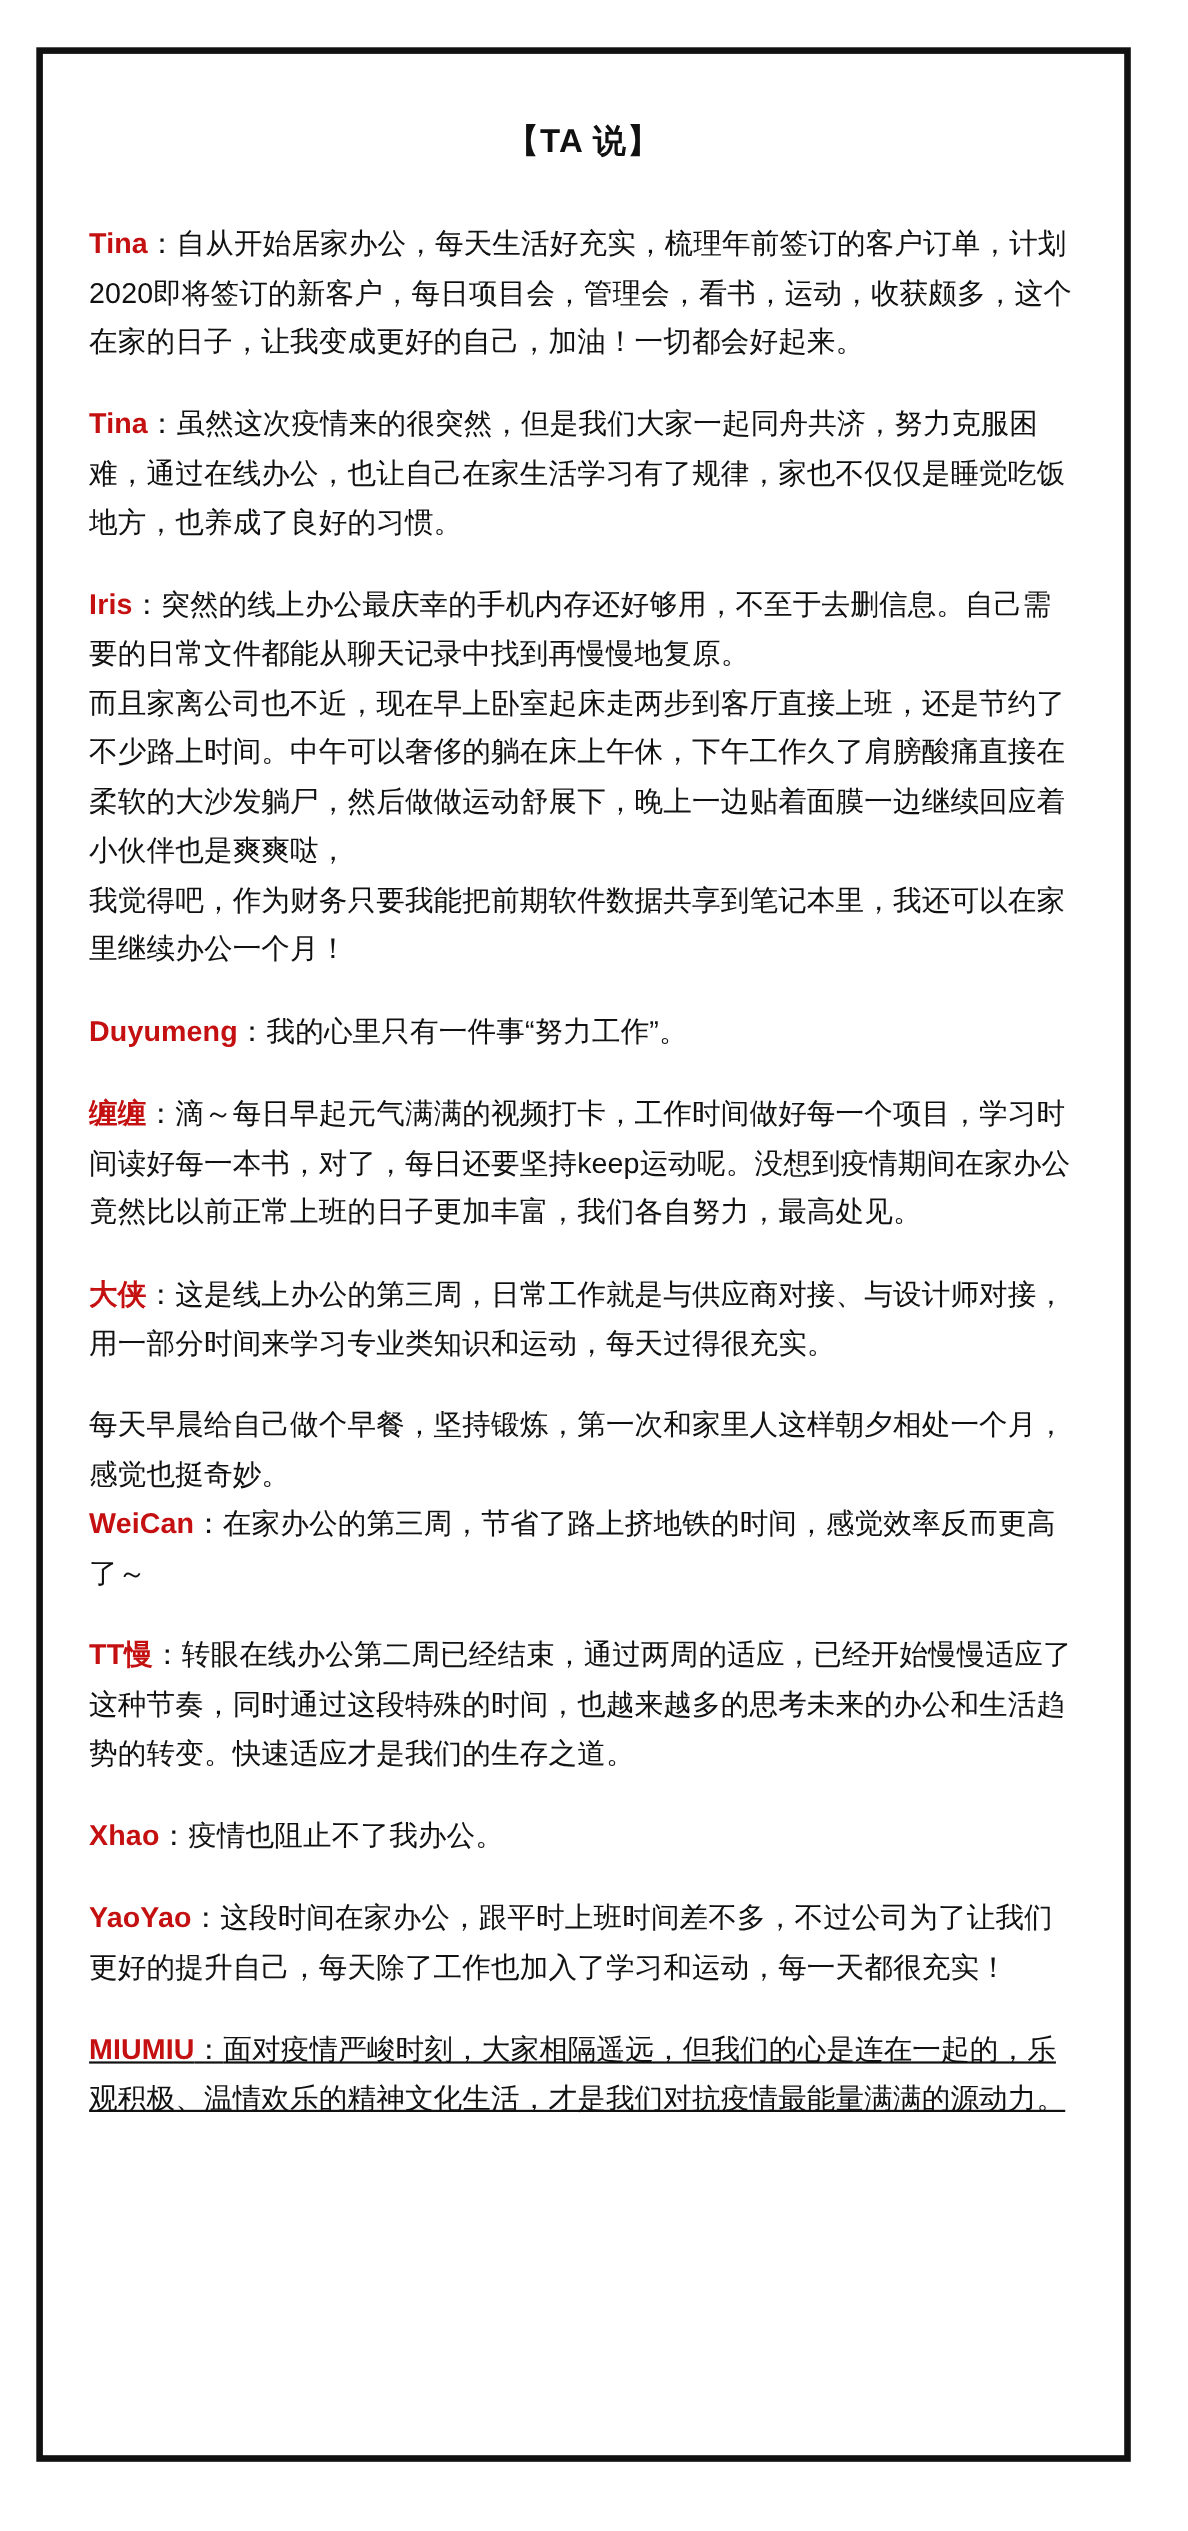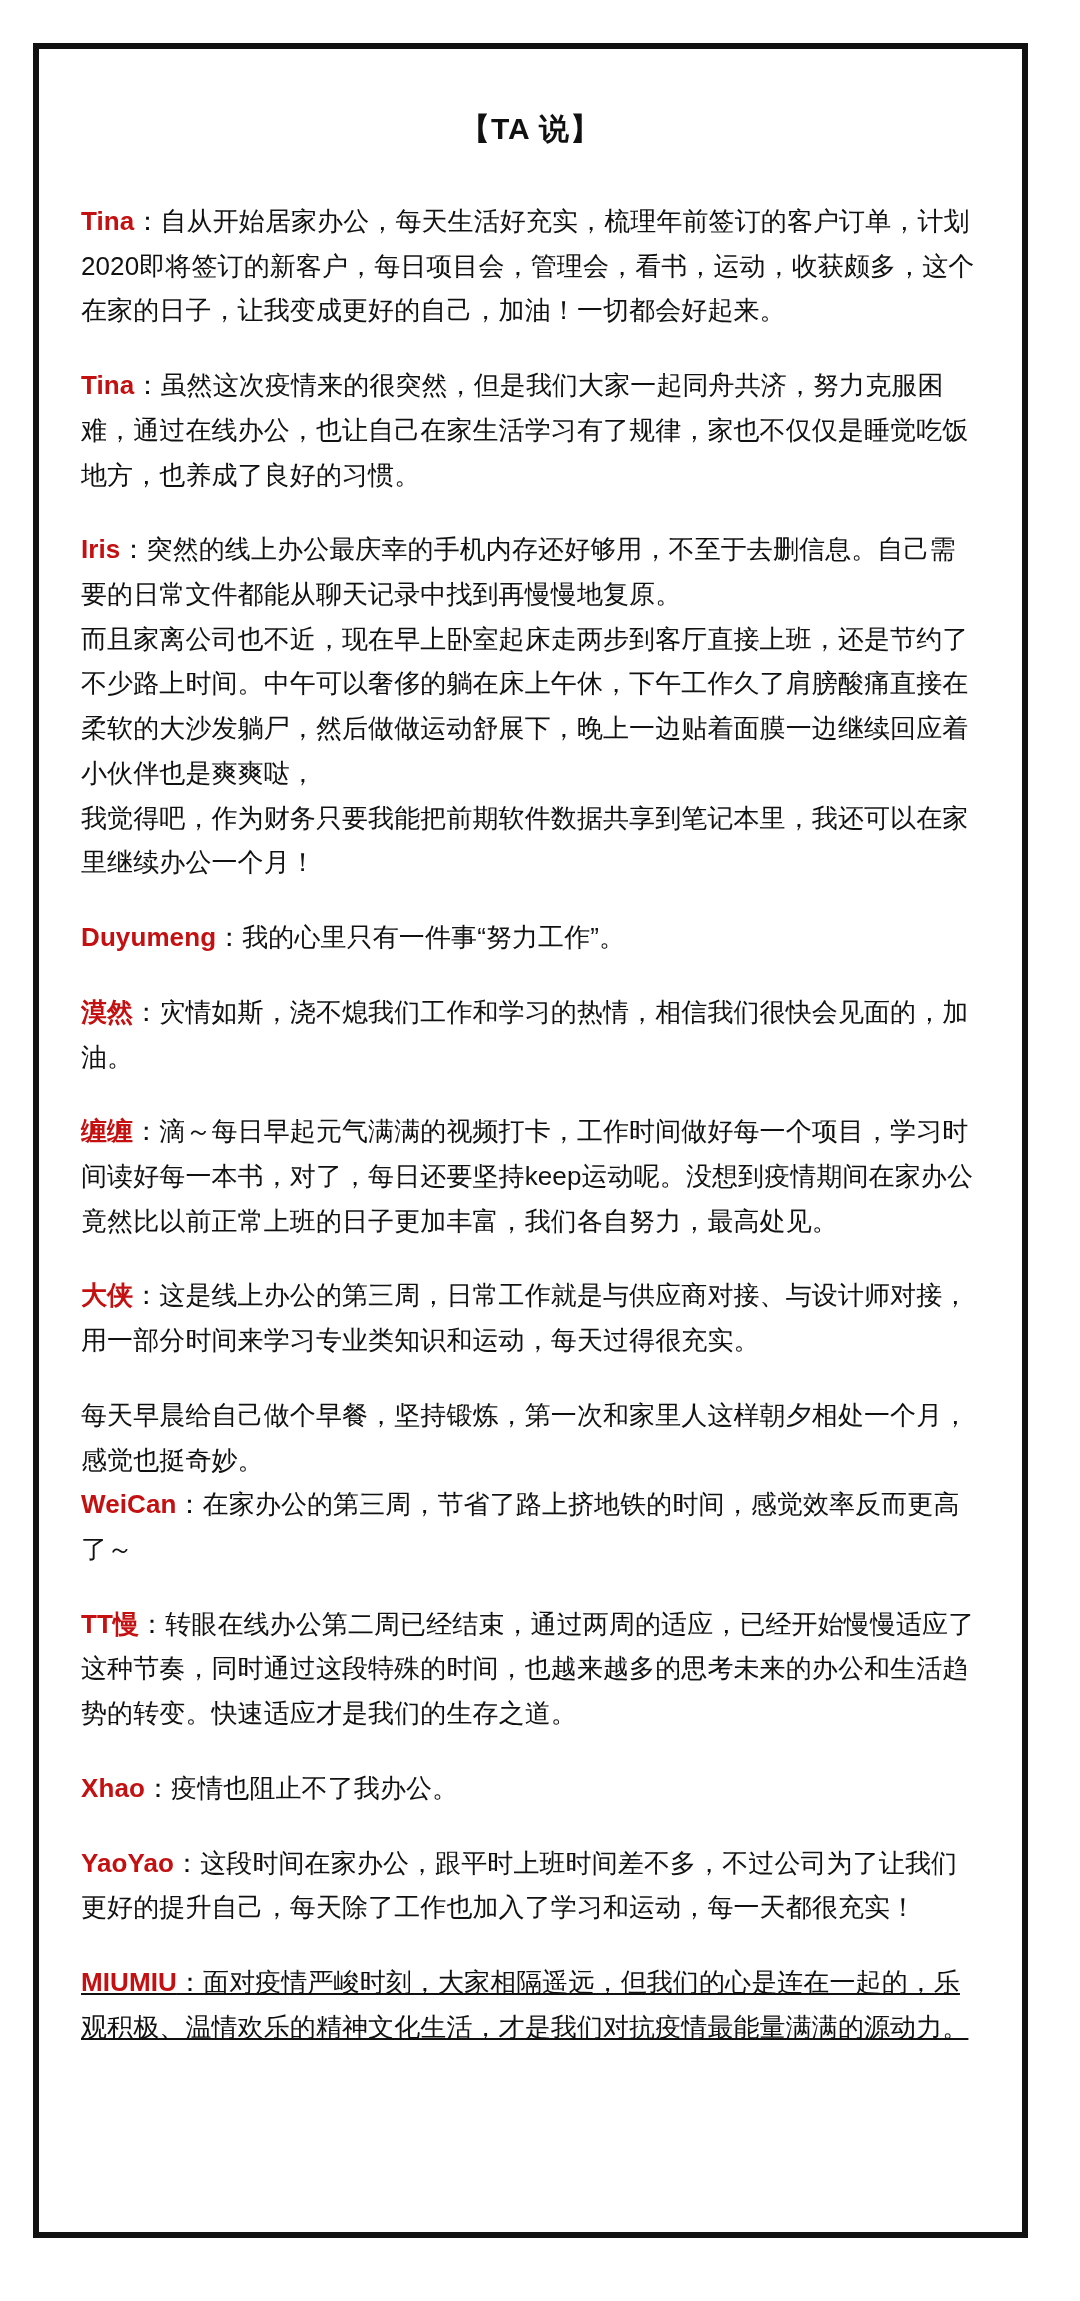--- a/index.html
+++ b/index.html
@@ -100,23 +100,20 @@
         </div>
         <div class="entry">
           <p><span class="speaker">Iris</span><span class="sep">：</span><span class="body-text">突然的线上办公最庆幸的手机内存还好够用，不至于去删信息。自己需要的日常文件都能从聊天记录中找到再慢慢地复原。</span></p>
           <p><span class="body-text">而且家离公司也不近，现在早上卧室起床走两步到客厅直接上班，还是节约了不少路上时间。中午可以奢侈的躺在床上午休，下午工作久了肩膀酸痛直接在柔软的大沙发躺尸，然后做做运动舒展下，晚上一边贴着面膜一边继续回应着小伙伴也是爽爽哒，</span></p>
           <p><span class="body-text">我觉得吧，作为财务只要我能把前期软件数据共享到笔记本里，我还可以在家里继续办公一个月！</span></p>
         </div>
         <div class="entry">
           <p><span class="speaker">Duyumeng</span><span class="sep">：</span><span class="body-text">我的心里只有一件事“努力工作”。</span></p>
         </div>
         <div class="entry">
-          <p><span class="speaker">漠然</span><span class="sep">：</span><span class="body-text">灾情如斯，浇不熄我们工作和学习的热情，相信我们很快会见面的，加油。</span></p>
-        </div>
-        <div class="entry">
           <p><span class="speaker">缠缠</span><span class="sep">：</span><span class="body-text">滴～每日早起元气满满的视频打卡，工作时间做好每一个项目，学习时间读好每一本书，对了，每日还要坚持keep运动呢。没想到疫情期间在家办公竟然比以前正常上班的日子更加丰富，我们各自努力，最高处见。</span></p>
         </div>
         <div class="entry">
           <p><span class="speaker">大侠</span><span class="sep">：</span><span class="body-text">这是线上办公的第三周，日常工作就是与供应商对接、与设计师对接，用一部分时间来学习专业类知识和运动，每天过得很充实。</span></p>
         </div>
         <div class="entry">
           <p><span class="body-text">每天早晨给自己做个早餐，坚持锻炼，第一次和家里人这样朝夕相处一个月，感觉也挺奇妙。</span></p>
           <p><span class="speaker">WeiCan</span><span class="sep">：</span><span class="body-text">在家办公的第三周，节省了路上挤地铁的时间，感觉效率反而更高了～</span></p>
         </div>
         <div class="entry">

